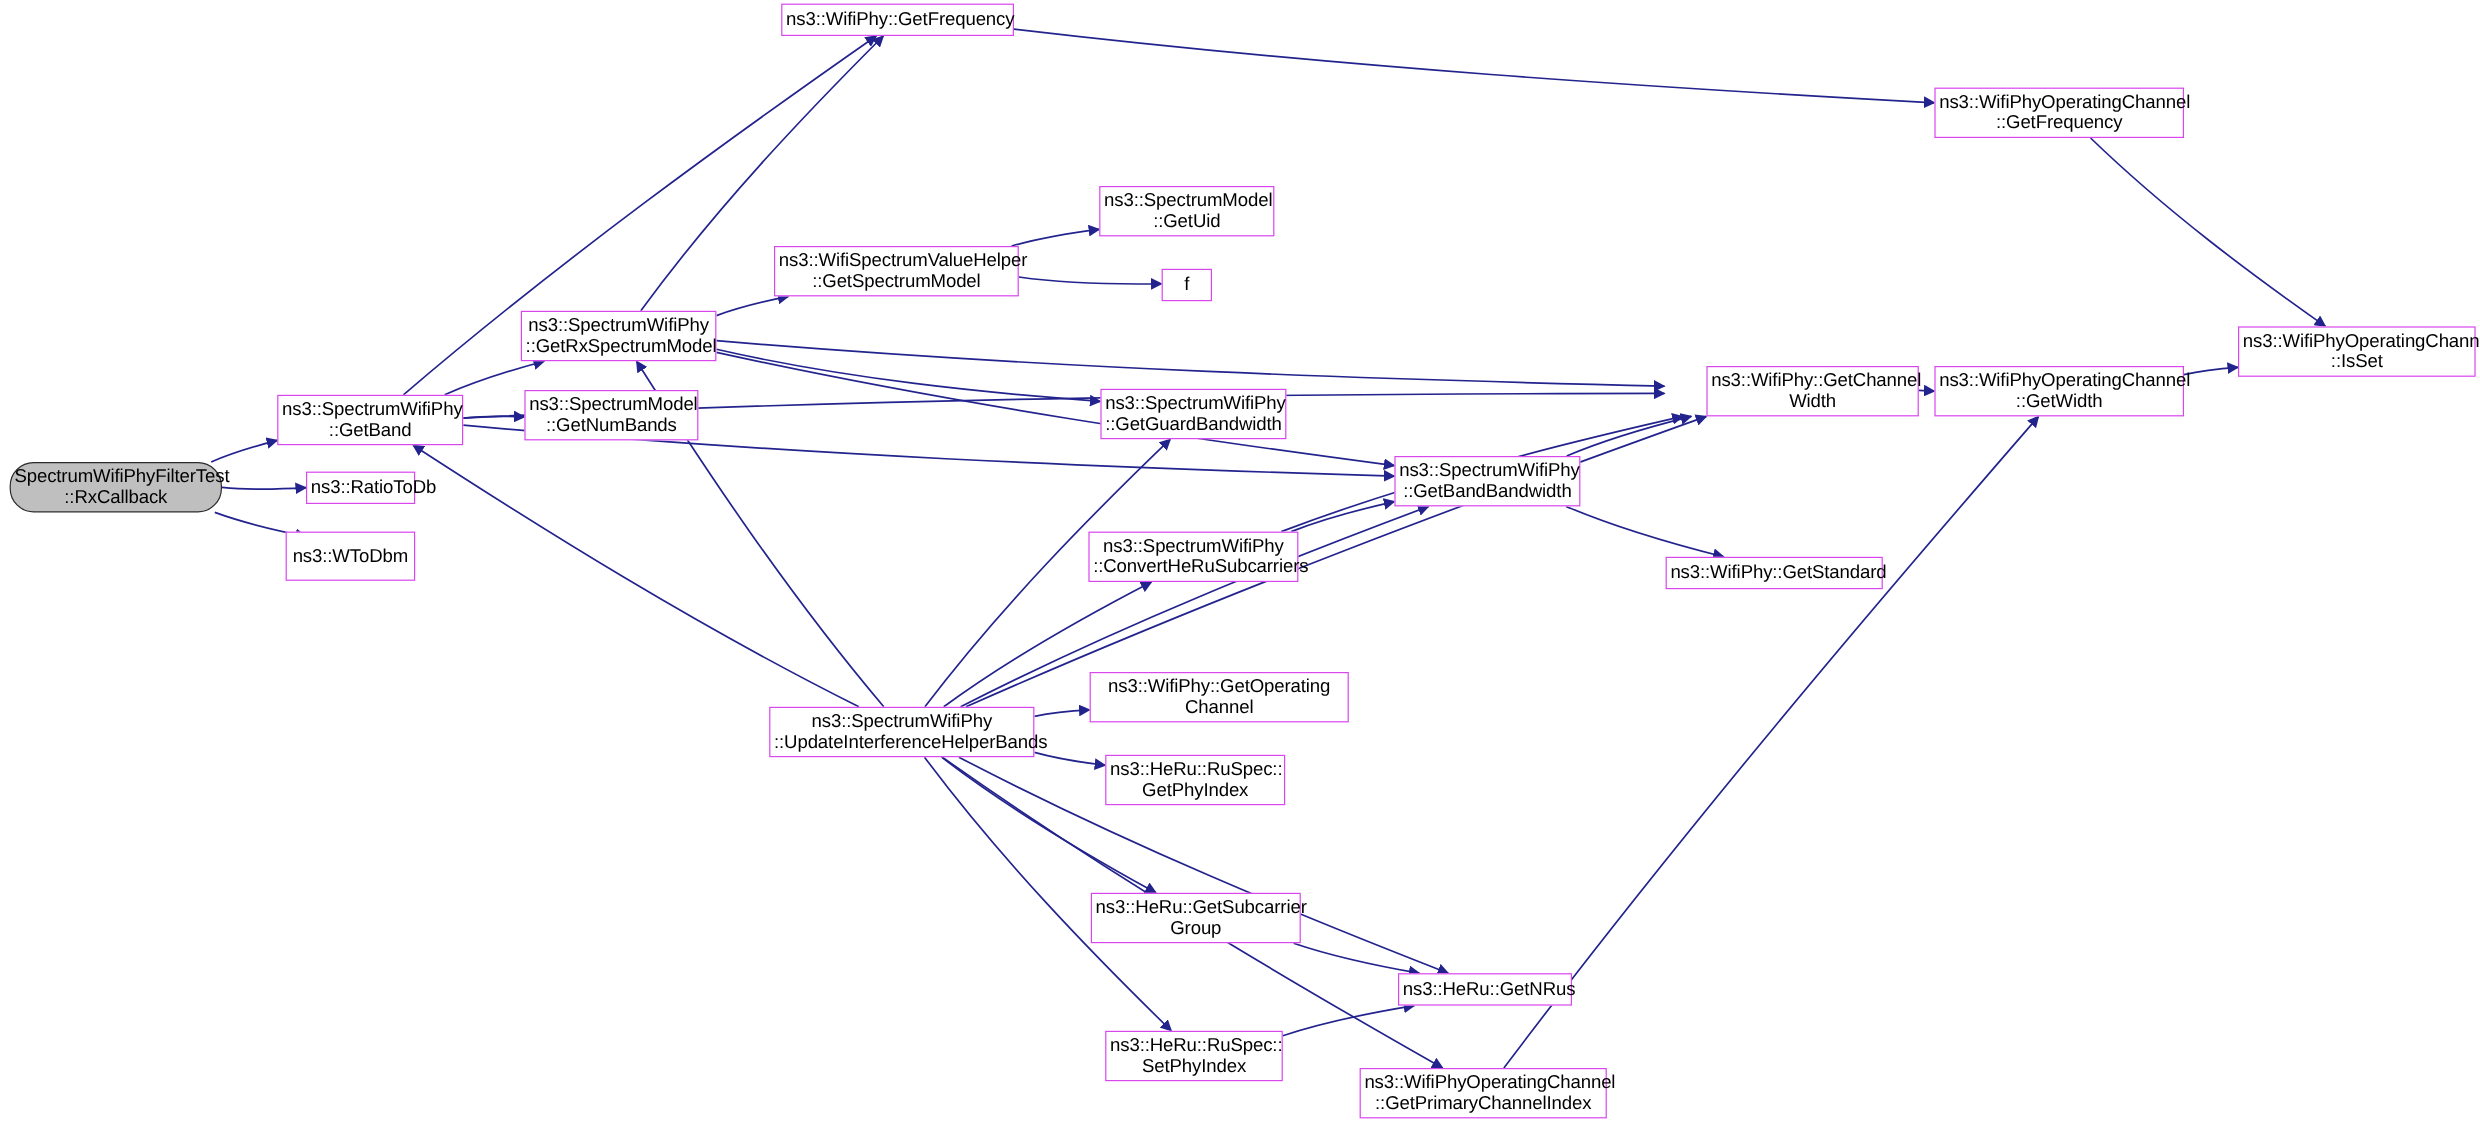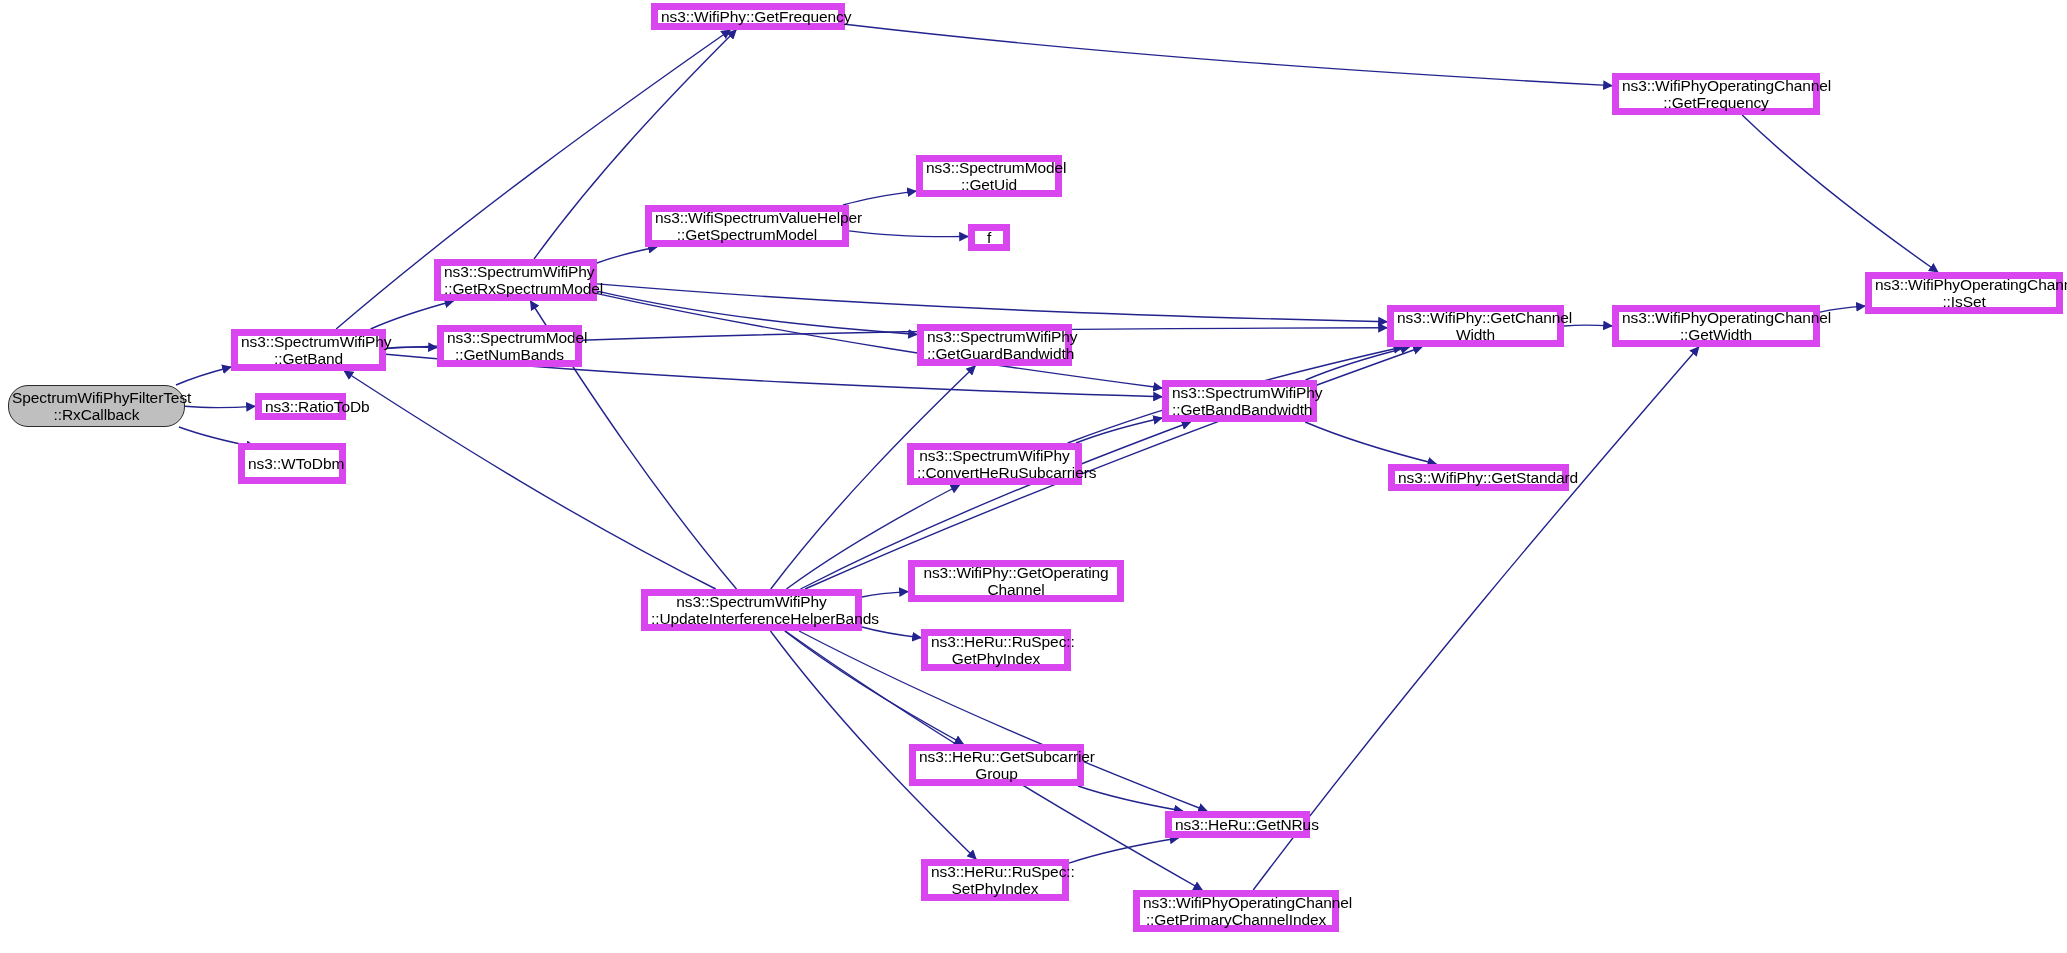--- a/index.html
+++ b/index.html
@@ -19,21 +19,21 @@
     position: absolute;
     left: 0;
     top: 0;
     width: 2067px;
     height: 953px;
     pointer-events: none;
   }
   .node {
     position: absolute;
     box-sizing: border-box;
-    border: 7px solid #d946ef;
+    border: 1px solid #d946ef;
     background: #ffffff;
     color: #000000;
     display: flex;
     align-items: center;
     justify-content: center;
     text-align: center;
     font-size: 15.5px;
     line-height: 17px;
     letter-spacing: -0.1px;
     white-space: pre-line;
@@ -129,21 +129,21 @@
 Channel</span></div>
       <div class="node" style="left: 921px; top: 629px; width: 150px; height: 42px;"><span class="lbl">ns3::HeRu::RuSpec::
 GetPhyIndex</span></div>
       <div class="node" style="left: 909px; top: 744px; width: 175px; height: 42px;"><span class="lbl">ns3::HeRu::GetSubcarrier
 Group</span></div>
       <div class="node" style="left: 1165px; top: 811px; width: 145px; height: 27px;"><span class="lbl">ns3::HeRu::GetNRus</span></div>
       <div class="node" style="left: 921px; top: 859px; width: 148px; height: 42px;"><span class="lbl">ns3::HeRu::RuSpec::
 SetPhyIndex</span></div>
       <div class="node" style="left: 1133px; top: 890px; width: 206px; height: 42px;"><span class="lbl">ns3::WifiPhyOperatingChannel
 ::GetPrimaryChannelIndex</span></div>
-      <div class="node" style="left: 1387px; top: 305px; width: 177px; height: 42px;"><span class="lbl">ns3::WifiPhy::GetChannel
+      <div class="node" style="left: 1422px; top: 305px; width: 177px; height: 42px;"><span class="lbl">ns3::WifiPhy::GetChannel
 Width</span></div>
       <div class="node" style="left: 1388px; top: 464px; width: 181px; height: 27px; justify-content: flex-end;"><span class="lbl">ns3::WifiPhy::GetStandard</span></div>
       <div class="node" style="left: 1612px; top: 73px; width: 208px; height: 42px;"><span class="lbl">ns3::WifiPhyOperatingChannel
 ::GetFrequency</span></div>
       <div class="node" style="left: 1612px; top: 305px; width: 208px; height: 42px;"><span class="lbl">ns3::WifiPhyOperatingChannel
 ::GetWidth</span></div>
       <div class="node" style="left: 1865px; top: 272px; width: 198px; height: 42px;"><span class="lbl">ns3::WifiPhyOperatingChannel
 ::IsSet</span></div>
     </div>
 </div>

